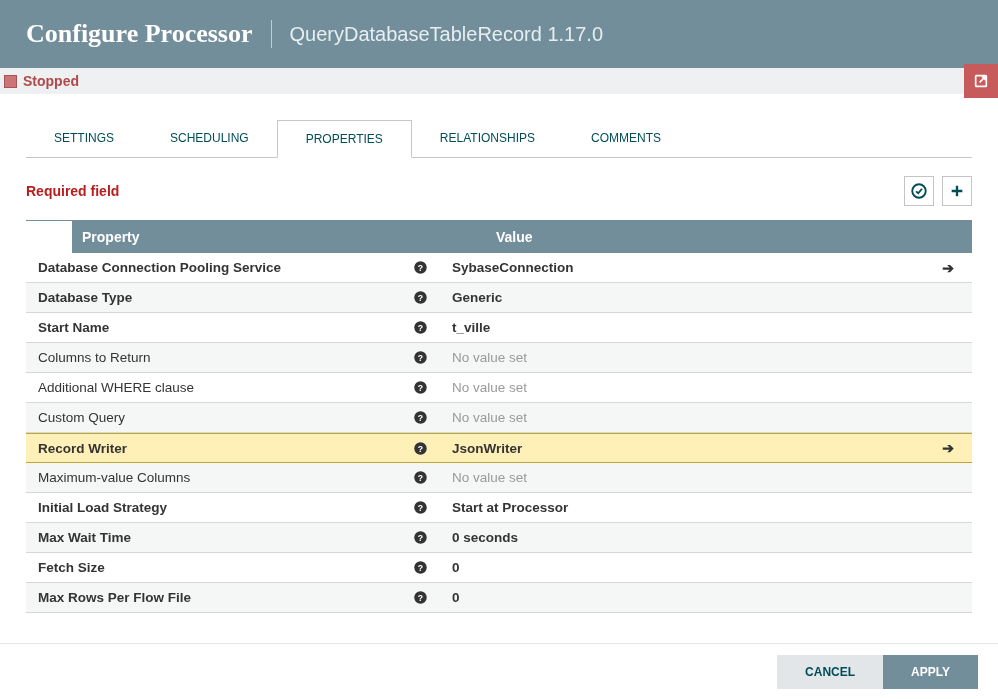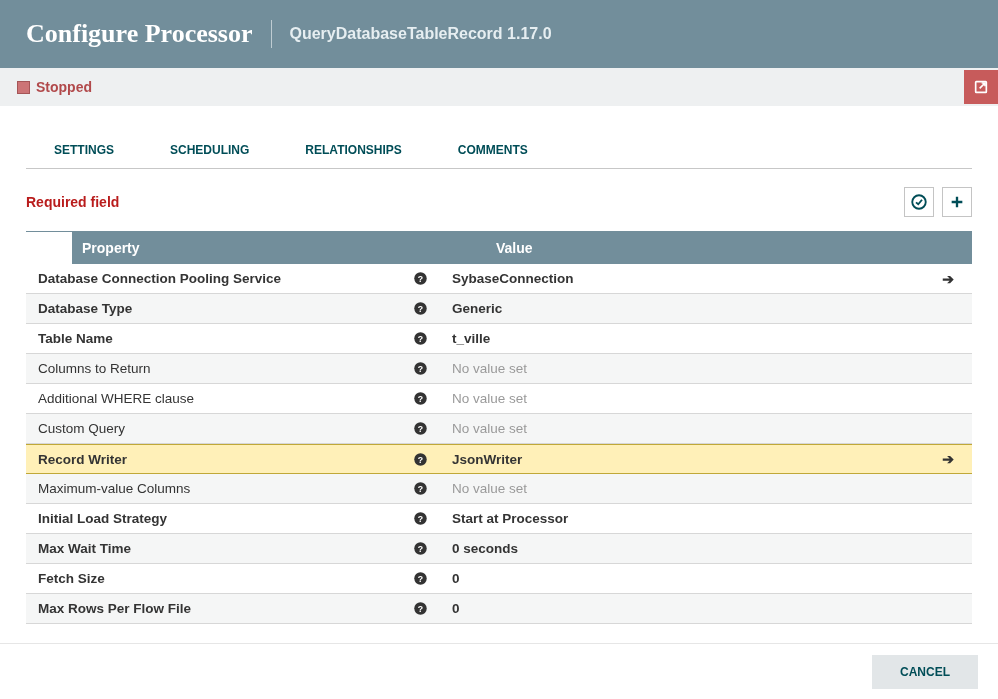--- a/index.html
+++ b/index.html
@@ -1,31 +1,31 @@
 <!DOCTYPE html>
 <html><head>
 <meta charset="utf-8">
 <style>
 * { box-sizing: border-box; margin: 0; padding: 0; }
 body { font-family: "Helvetica Neue", Arial, sans-serif; background: #fff; width: 998px; height: 699px; overflow: hidden; }
 
 .header { background: #728e9b; color: #fff; height: 68px; display: flex; align-items: center; padding: 0 26px; }
 .header-title { font-size: 26px; font-weight: bold; font-family: Georgia, "Times New Roman", serif; }
 .header-sep { width: 1px; height: 28px; background: rgba(255,255,255,0.55); margin: 0 18px; }
-.header-sub { font-size: 16px; color: #e6eef1; font-weight: 700; }
-
-.status-bar { background: #eef0f1; height: 38px; display: flex; align-items: center; justify-content: space-between; padding-left: 17px; }
+.header-sub { font-size: 20px; color: #e6eef1; font-weight: 400; }
+
+.status-bar { background: #eef0f1; height: 26px; display: flex; align-items: center; justify-content: space-between; padding-left: 4px; }
 .status-left { display: flex; align-items: center; gap: 6px; }
 .status-square { width: 13px; height: 13px; background: #cc7476; border: 1px solid #a55557; }
 .status-text { color: #b1494b; font-weight: bold; font-size: 14px; }
 .popout-btn { width: 34px; height: 34px; background: #c75b5b; display: flex; align-items: center; justify-content: center; }
 .popout-icon { width: 16px; height: 16px; }
 
 .tabs { display: flex; margin: 26px 26px 0 26px; border-bottom: 1px solid #c7c7c7; }
-.tab { padding: 11px 28px; font-size: 12px; font-weight: bold; color: #004d57; cursor: pointer; }
+.tab { padding: 11px 28px; font-size: 12px; font-weight: normal; color: #004d57; cursor: pointer; }
 .tab.active { border: 1px solid #c7c7c7; border-bottom: 1px solid #fff; margin-bottom: -1px; background: #fff; }
 
 .toolbar { display: flex; align-items: center; justify-content: space-between; padding: 18px 26px 14px 26px; }
 .req-label { font-weight: bold; font-size: 14px; color: #b91c1c; }
 .toolbar-btns { display: flex; gap: 8px; }
 .square-btn { width: 30px; height: 30px; border: 1px solid #c4c4c4; background: #fff; display: flex; align-items: center; justify-content: center; cursor: pointer; }
 
 .table-area { margin: 0 26px; border-top: 1px solid #728e9b; }
 .thead { background: #728e9b; color: #fff; height: 32px; display: flex; align-items: center; font-weight: bold; font-size: 14px; margin-left: 46px; }
 .th-prop { width: 414px; padding-left: 10px; }
@@ -75,20 +75,21 @@
     <svg class="popout-icon" viewBox="0 0 24 24" fill="none" stroke="#fff" stroke-width="2.5">
       <rect x="4" y="4" width="16" height="16" rx="1"></rect>
       <path d="M10 14 L18 6 M13 6 H18 V11"></path>
     </svg>
   </div>
 </div>
 
 <div class="tabs">
   <div class="tab">SETTINGS</div>
   <div class="tab">SCHEDULING</div>
+  <div class="tab active">PROPERTIES</div>
   <div class="tab">RELATIONSHIPS</div>
   <div class="tab">COMMENTS</div>
 </div>
 
 <div class="toolbar">
   <span class="req-label">Required field</span>
   <div class="toolbar-btns">
     <div class="square-btn">
       <svg width="18" height="18" viewBox="0 0 24 24" fill="none" stroke="#004d57" stroke-width="2.5">
         <circle cx="12" cy="12" r="9"></circle>
@@ -133,21 +134,21 @@
               <text x="12" y="17" text-anchor="middle" fill="#fff" font-size="14" font-weight="bold" font-family="Arial">?</text>
             </svg>
           </span>
         </div>
         <div class="cell-value">
           <span class="vtext bold">Generic</span>
         </div>
       </div>
       <div class="row">
         <div class="cell-name">
-          <span class="pname bold">Table Name</span>
+          <span class="pname bold">Start Name</span>
           <span class="hicon">
             <svg width="15" height="15" viewBox="0 0 24 24">
               <circle cx="12" cy="12" r="10" fill="#333"></circle>
               <text x="12" y="17" text-anchor="middle" fill="#fff" font-size="14" font-weight="bold" font-family="Arial">?</text>
             </svg>
           </span>
         </div>
         <div class="cell-value">
           <span class="vtext bold">t_ville</span>
         </div>
@@ -277,13 +278,14 @@
         </div>
         <div class="cell-value">
           <span class="vtext bold">0</span>
         </div>
       </div>
     </div>
 </div>
 
 <div class="footer">
   <div class="btn btn-cancel">CANCEL</div>
+  <div class="btn btn-apply">APPLY</div>
 </div>
 
 </body></html>

